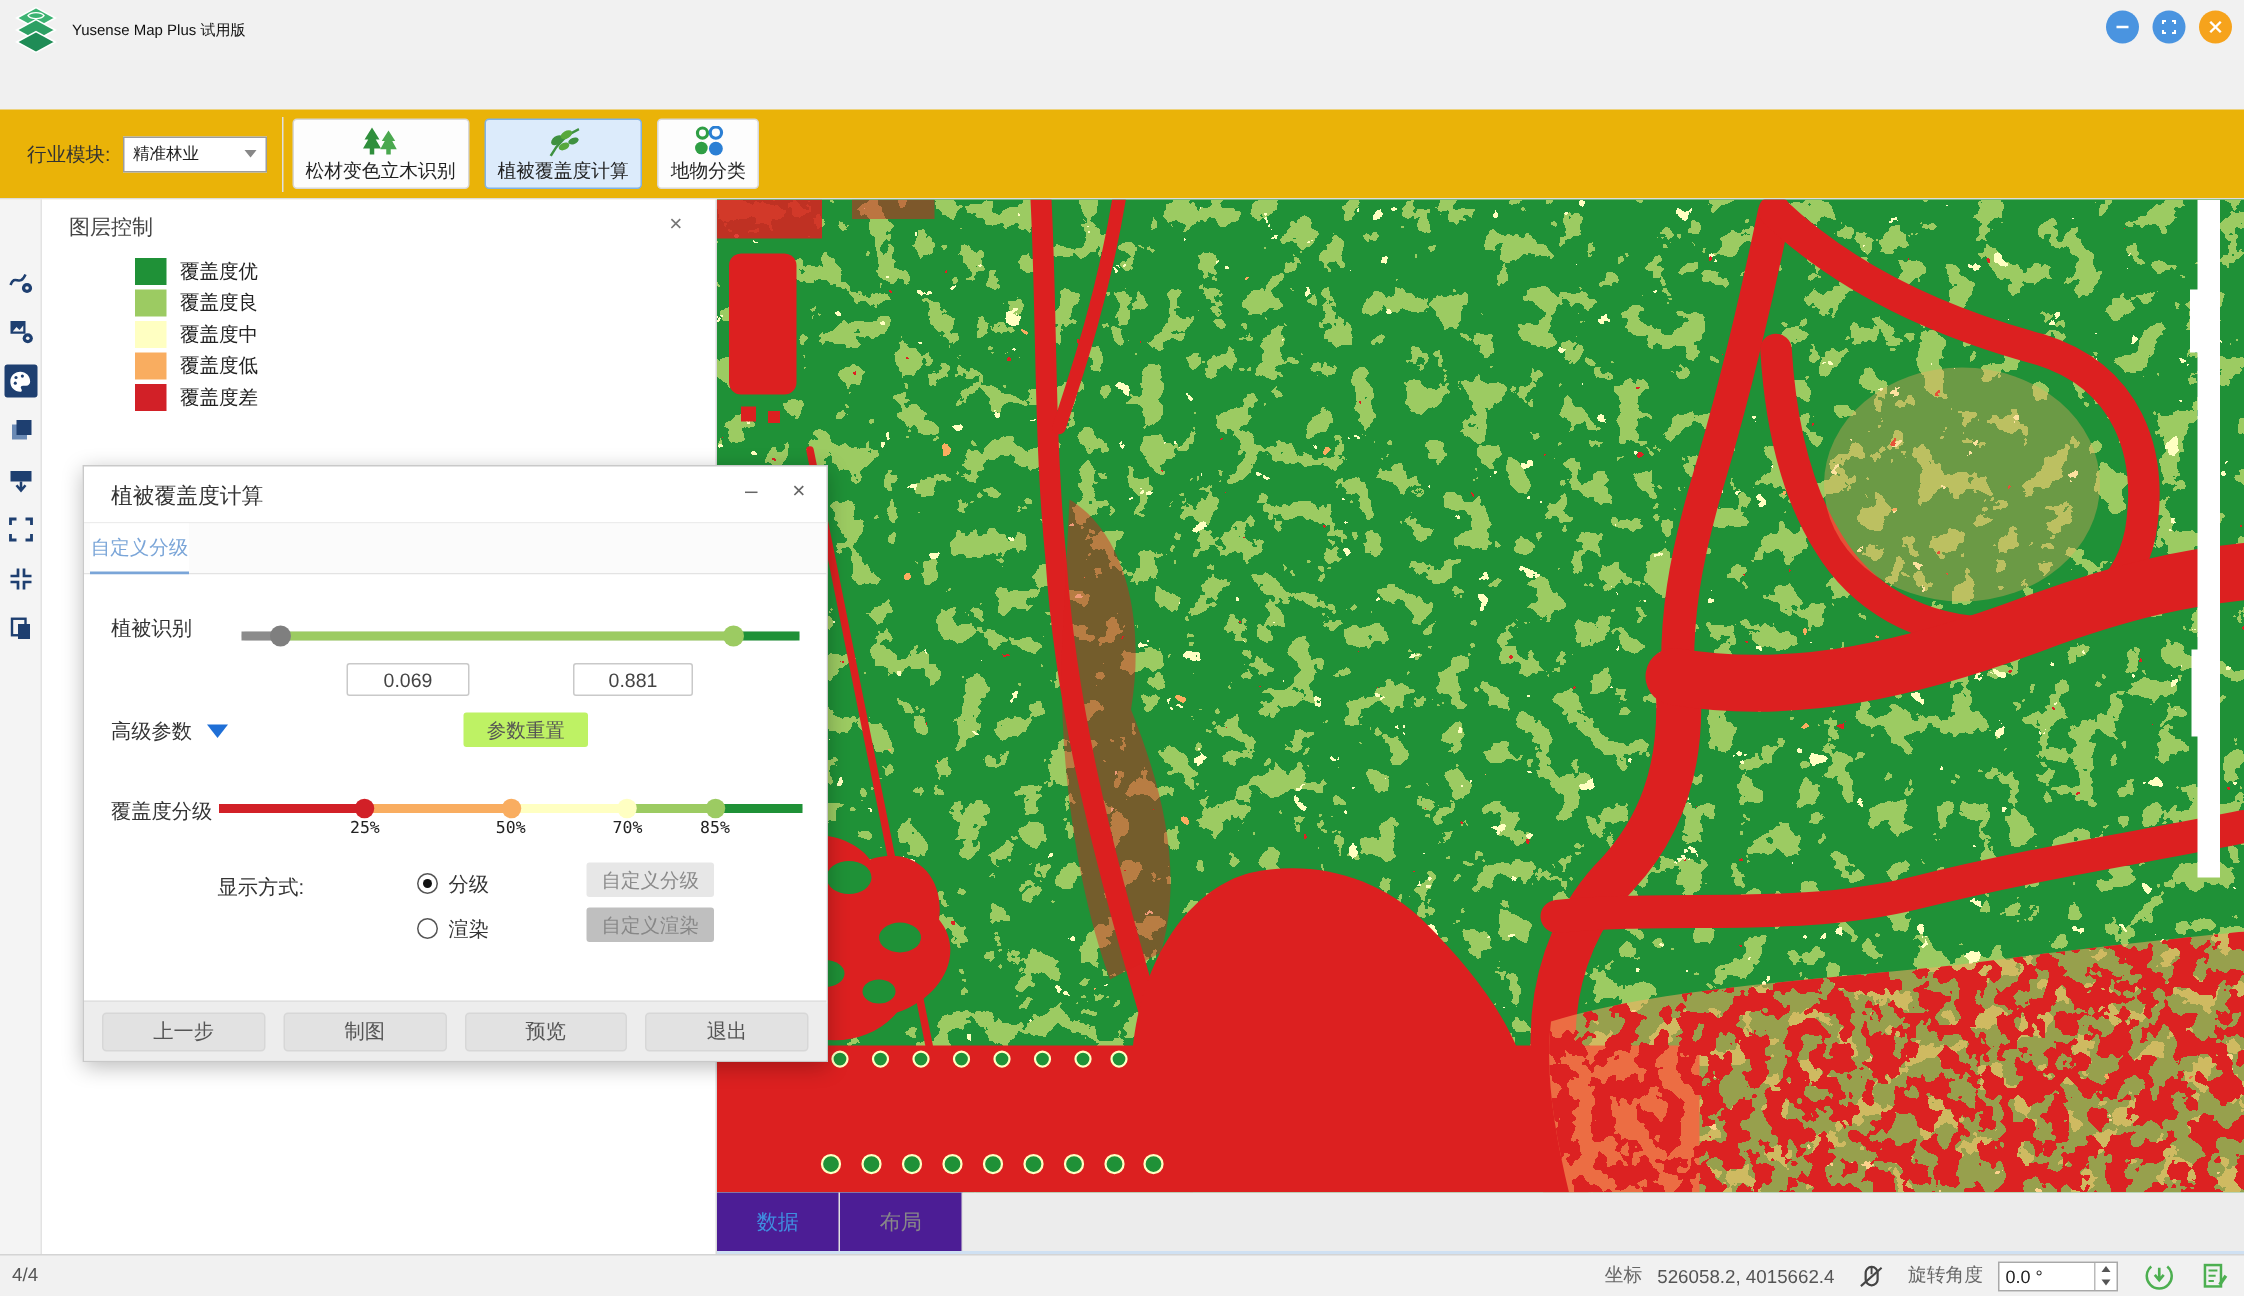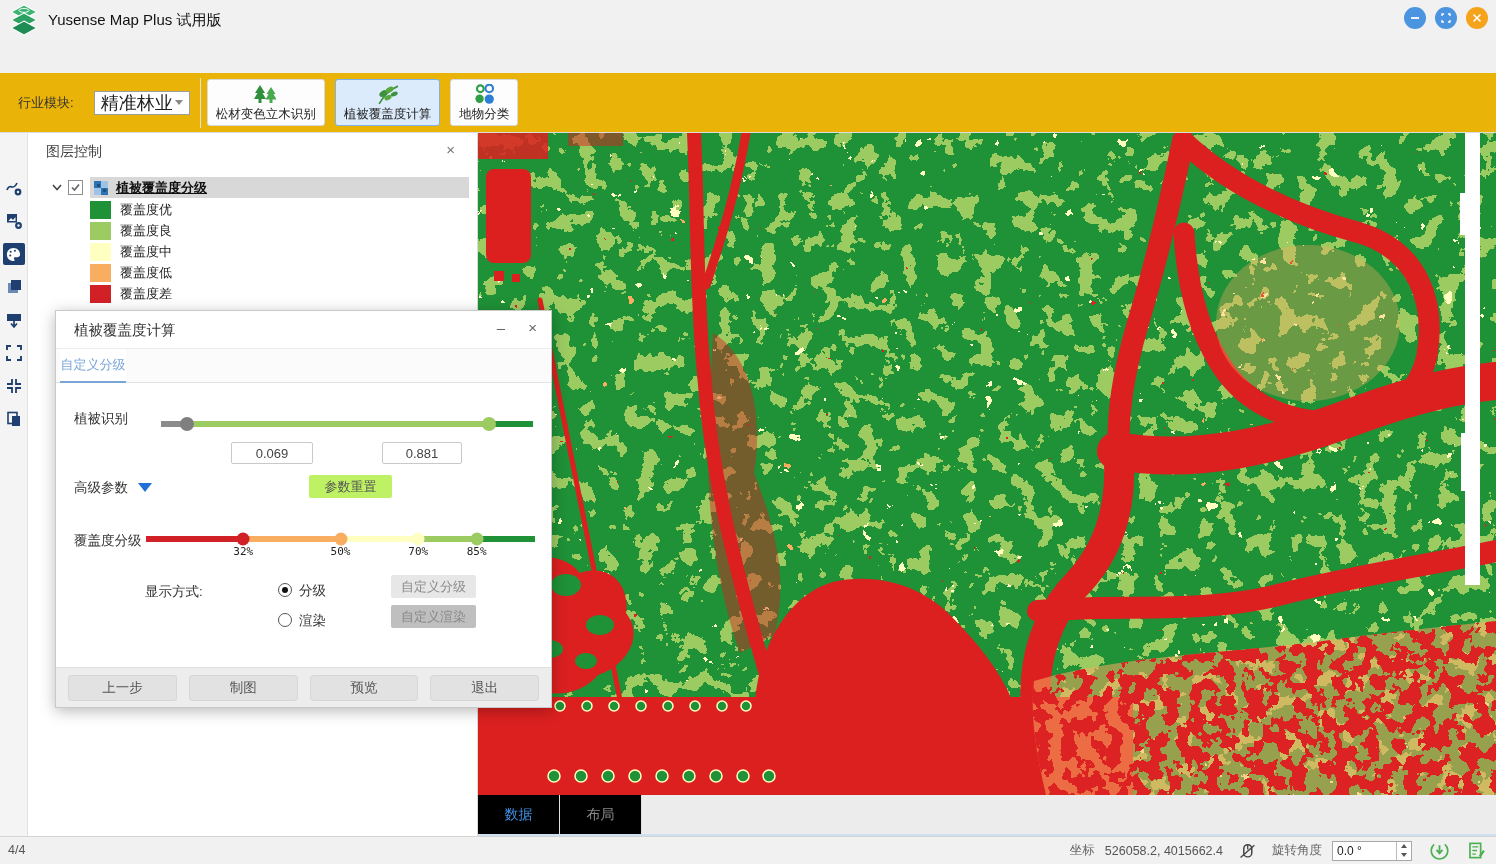--- a/index.html
+++ b/index.html
@@ -3,35 +3,35 @@
 <meta charset="utf-8">
 <style>
   * { margin:0; padding:0; box-sizing:border-box; }
   html,body { width:1496px; height:864px; overflow:hidden; }
   body { font-family:"Liberation Sans","DejaVu Sans",sans-serif; background:#fff; color:#222; }
   .app { position:relative; width:1496px; height:864px; background:#f0f0f0; }
 
   
   .titlebar { position:absolute; left:0; top:0; width:100%; height:40px; background:#f1f1f1; display:flex; align-items:center; }
   .logo { margin-left:8px; width:32px; height:32px; }
-  .apptitle { margin-left:8px; font-size:15px; color:#111; }
+  .apptitle { margin-left:8px; font-size:10px; color:#111; }
   .winbtns { position:absolute; right:8px; top:7px; display:flex; gap:9px; }
   .winbtn { width:22px; height:22px; border-radius:50%; display:flex; align-items:center; justify-content:center; cursor:default; }
   .winbtn.blue { background:#4a94e0; }
   .winbtn.orange { background:#f6a31c; }
 
   
   .menubar { position:absolute; left:0; top:40px; width:100%; height:33px; background:#f1f1f1; display:flex; border-bottom:1px solid #e4e4e4; }
   .mtab { width:122px; height:33px; display:flex; align-items:center; justify-content:center; font-size:15px; color:#222; }
   .mtab.active { background:#fff; border-radius:8px 8px 0 0; }
 
   
   .ribbon { position:absolute; left:0; top:73px; width:100%; height:60px; background:#eab308; border-bottom:1px solid #dcdcdc; display:flex; align-items:center; }
   .mod-label { margin-left:18px; font-size:13px; color:#333; }
-  .mod-select { margin-left:20px; width:96px; height:24px; background:#fff; border:1px solid #9d9d9d; display:flex; align-items:center; font-size:18px; color:#222; padding-left:6px; position:relative; }
+  .mod-select { margin-left:8px; width:96px; height:24px; background:#fff; border:1px solid #9d9d9d; display:flex; align-items:center; font-size:11px; color:#222; padding-left:6px; position:relative; }
   .mod-select .chev { position:absolute; right:6px; width:0; height:0; border-left:4px solid transparent; border-right:4px solid transparent; border-top:5px solid #888; }
   .rdiv { width:1px; height:50px; background:#e0e0e0; margin:0 6px 0 10px; }
   .rbtn { height:47px; margin-right:10px; background:#fdfdfd; border:1px solid #d8d8d8; border-radius:3px; display:flex; flex-direction:column; align-items:center; justify-content:center; padding:2px 8px 1px; font-size:12.5px; color:#222; gap:1px; }
   .rbtn.selected { background:#dcebfb; border-color:#7fb2e5; }
 
   
   .content { position:absolute; left:0; top:133px; width:1496px; height:703px; background:#fff; }
   .iconstrip { position:absolute; left:0; top:0; width:28px; height:703px; background:#f4f4f4; border-right:1px solid #e3e3e3; display:flex; flex-direction:column; align-items:center; padding-top:44px; gap:11px; }
   .stripbtn { width:22px; height:22px; display:flex; align-items:center; justify-content:center; border-radius:2px; }
   .stripbtn.active { background:#1e3f70; }
@@ -49,21 +49,21 @@
   .legend { margin-left:62px; margin-top:1px; }
   .leg-row { display:flex; align-items:center; height:21px; }
   .leg-swatch { width:21px; height:18px; margin-right:9px; }
   .leg-label { font-size:13px; color:#222; }
 
   
   .mapwrap { position:absolute; left:478px; top:0; width:1018px; height:662px; background:#1F9137; overflow:hidden; }
 
   
   .bottomtabs { position:absolute; left:478px; top:662px; width:1018px; height:41px; background:#ececec; border-bottom:2px solid #cfe0f2; display:flex; }
-  .btab { width:82px; height:100%; background:#000000; display:flex; align-items:center; justify-content:center; font-size:14px; border-right:1px solid #e0e0e0;text-align:center; }
+  .btab { width:82px; height:100%; background:#4c1d95; display:flex; align-items:center; justify-content:center; font-size:14px; border-right:1px solid #e0e0e0;text-align:center; }
   .btab.active { color:#3f8fe0; }
   .btab.inactive { color:#888; }
 
   
   .statusbar { position:absolute; left:0; top:836px; width:100%; height:28px; background:#f1f1f1; border-top:1px solid #d4d4d4; font-size:12.5px; color:#555; }
   .sb-page { position:absolute; left:8px; top:6px; }
   .sb-right { position:absolute; right:10px; top:0; height:100%; display:flex; align-items:center; gap:10px;justify-content:center; }
   .sb-lbl { color:#666; }
   .spinbox { width:80px; height:20px; background:#fff; border:1px solid #a8a8a8; display:flex; align-items:center; }
   .spin-val { flex:1; padding-left:4px; font-size:12px; color:#222; }
@@ -217,45 +217,20 @@
             <rect x="3" y="2.5" width="9" height="11" fill="none" stroke="#1e3f70" stroke-width="1.6"></rect>
             <rect x="7" y="6" width="8" height="10" fill="#1e3f70"></rect>
           </svg>
       </div>
     </div>
 
     <div class="layerpanel">
       <div class="lp-header">
         <span class="lp-title">图层控制</span>
         <span class="lp-close">×</span>
-      </div>
-      <div class="tree-row">
-        <span class="caret">
-          <svg width="10" height="7" viewBox="0 0 10 7">
-              <path d="M1 1 L5 5.5 L9 1" stroke="#444" stroke-width="1.5" fill="none"></path>
-            </svg>
-        </span>
-        <span class="cbx">
-          <svg width="11" height="11" viewBox="0 0 11 11">
-              <path d="M2 5.5 L4.5 8 L9 2.5" stroke="#666" stroke-width="1.7" fill="none"></path>
-            </svg>
-        </span>
-        <span class="sel-strip">
-          <span class="lyr-ico">
-            <svg width="14" height="14" viewBox="0 0 14 14">
-                <rect width="7" height="7" fill="#2e74b5"></rect>
-                <rect x="7" width="7" height="7" fill="#9dc3e6"></rect>
-                <rect y="7" width="7" height="7" fill="#9dc3e6"></rect>
-                <rect x="7" y="7" width="7" height="7" fill="#2e74b5"></rect>
-                <rect x="3" y="3" width="3" height="3" fill="#1b4f80"></rect>
-                <rect x="9" y="8" width="3" height="3" fill="#1b4f80"></rect>
-              </svg>
-          </span>
-          <span class="lyr-name">植被覆盖度分级</span>
-        </span>
       </div>
       <div class="legend">
         <div class="leg-row">
           <span class="leg-swatch" style="background: rgb(31, 145, 55);"></span>
           <span class="leg-label">覆盖度优</span>
         </div>
         <div class="leg-row">
           <span class="leg-swatch" style="background: rgb(156, 203, 98);"></span>
           <span class="leg-label">覆盖度良</span>
         </div>
@@ -424,21 +399,21 @@
       <div class="valbox" style="left:326px; top:59px; width:80px;">0.881</div>
 
       <span class="flabel" style="left:18px; top:96px;">高级参数</span>
       <span class="tri-blue" style="left:82px; top:100px;"></span>
       <button class="gbtn" style="left:253px; top:92px; width:83px; height:23px; color:#555; background:#bef264;">参数重置</button>
 
       <span class="flabel" style="left:18px; top:149px;">覆盖度分级</span>
       <div class="track" style="left:90px; top:153px; width:389px;">
           <div class="seg" style="left: 0%; width: 25%; background: rgb(210, 32, 39);"></div>
           <div class="handle" style="left: 25%; background: rgb(210, 32, 39); width: 13px; height: 13px;"></div>
-          <div class="bp" style="left: 25%;">32%</div>
+          <div class="bp" style="left: 25%;">25%</div>
           <div class="seg" style="left: 25%; width: 25%; background: rgb(249, 173, 96);"></div>
           <div class="handle" style="left: 50%; background: rgb(249, 173, 96); width: 13px; height: 13px;"></div>
           <div class="bp" style="left: 50%;">50%</div>
           <div class="seg" style="left: 50%; width: 20%; background: rgb(255, 255, 194);"></div>
           <div class="handle" style="left: 70%; background: rgb(255, 255, 194); width: 13px; height: 13px;"></div>
           <div class="bp" style="left: 70%;">70%</div>
           <div class="seg" style="left: 70%; width: 15%; background: rgb(156, 203, 98);"></div>
           <div class="handle" style="left: 85%; background: rgb(156, 203, 98); width: 13px; height: 13px;"></div>
           <div class="bp" style="left: 85%;">85%</div>
           <div class="seg" style="left: 85%; width: 15%; background: rgb(31, 145, 55);"></div>

